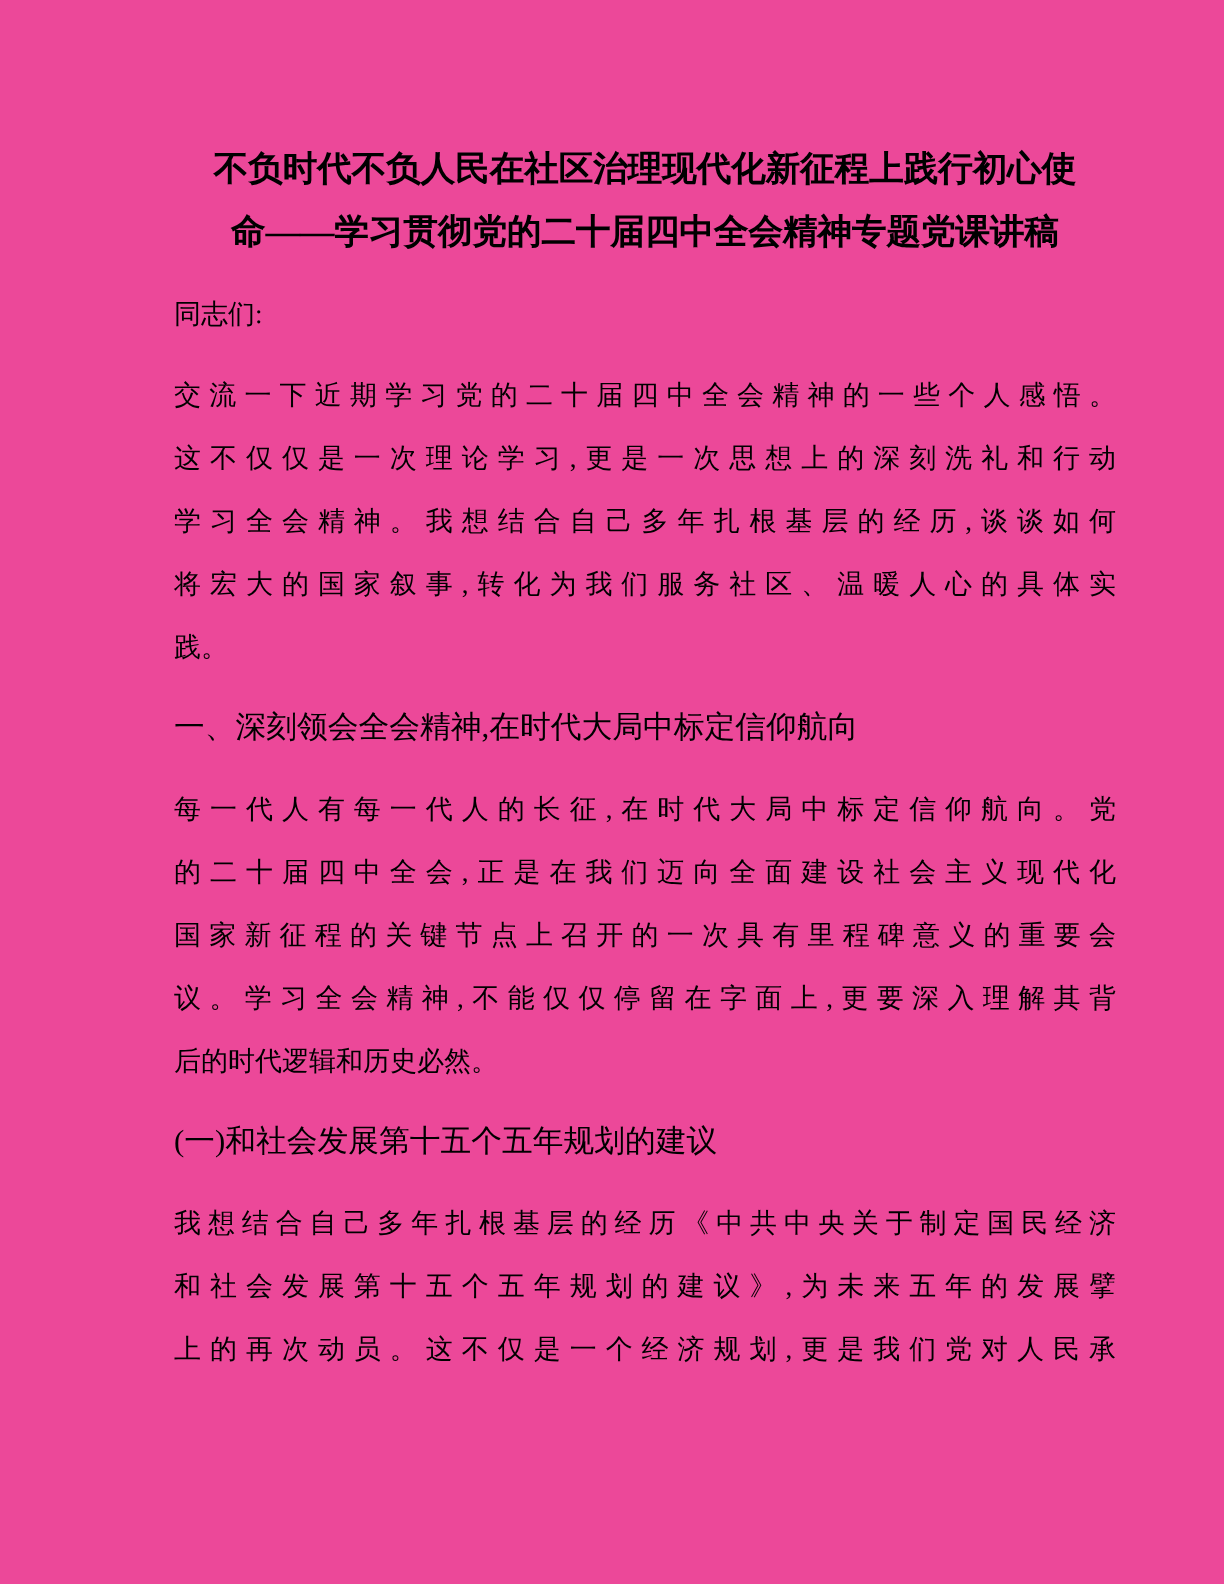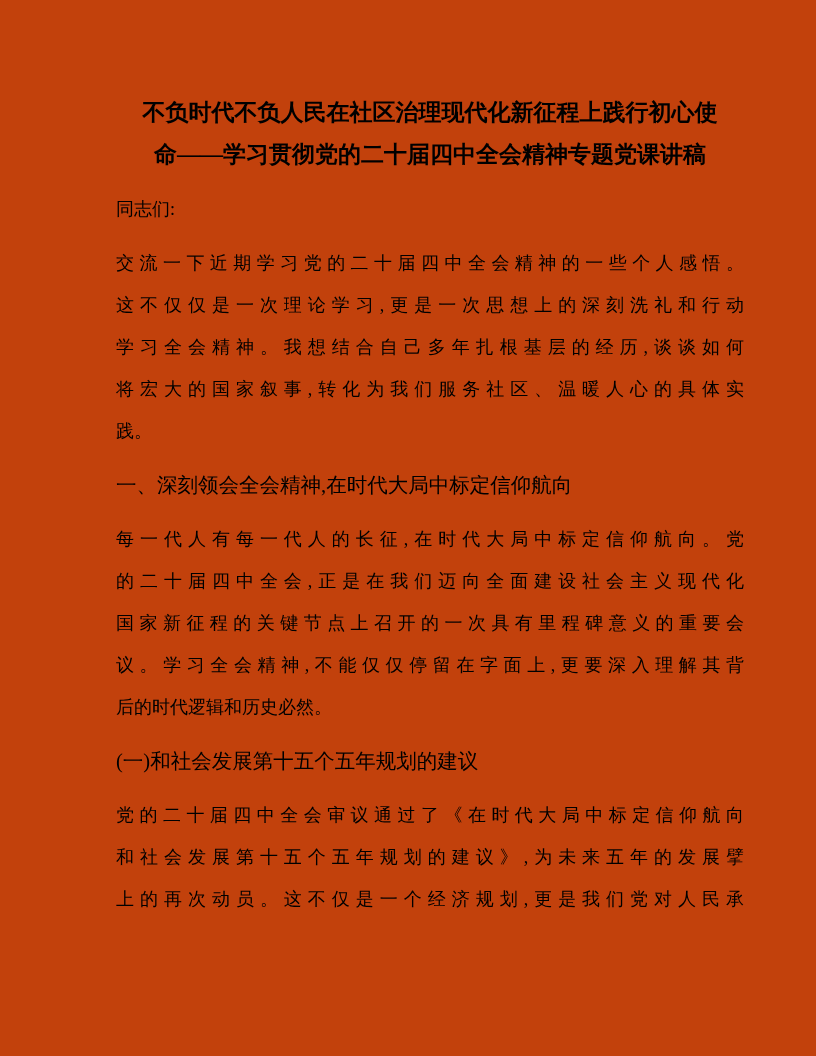--- a/index.html
+++ b/index.html
@@ -6,21 +6,21 @@
     margin: 0;
     padding: 0;
     background: #ffffff;
   }
   .page {
     position: relative;
     width: 816px;
     height: 1056px;
     box-sizing: border-box;
     padding: 92px 72px 0 116px;
-    background: #c2410c;
+    background: #ec4899;
     color: #000000;
     font-family: "Liberation Serif", "DejaVu Serif", serif;
     overflow: hidden;
   }
   .doc-title {
     font-size: 23px;
     font-weight: bold;
     line-height: 42px;
     text-align: center;
   }
@@ -82,18 +82,18 @@
     <span class="jline">国家新征程的关键节点上召开的一次具有里程碑意义的重要会</span>
     <span class="jline">议。学习全会精神,不能仅仅停留在字面上,更要深入理解其背</span>
     <span class="jline final">后的时代逻辑和历史必然。</span>
   </div>
 
   <div class="para heading">
     <span class="single">(一)和社会发展第十五个五年规划的建议</span>
   </div>
 
   <div class="para">
-    <span class="jline">党的二十届四中全会审议通过了《在时代大局中标定信仰航向</span>
+    <span class="jline">我想结合自己多年扎根基层的经历《中共中央关于制定国民经济</span>
     <span class="jline">和社会发展第十五个五年规划的建议》,为未来五年的发展擘</span>
     <span class="jline">上的再次动员。这不仅是一个经济规划,更是我们党对人民承</span>
   </div>
 
 </div>
 
 </body></html>

